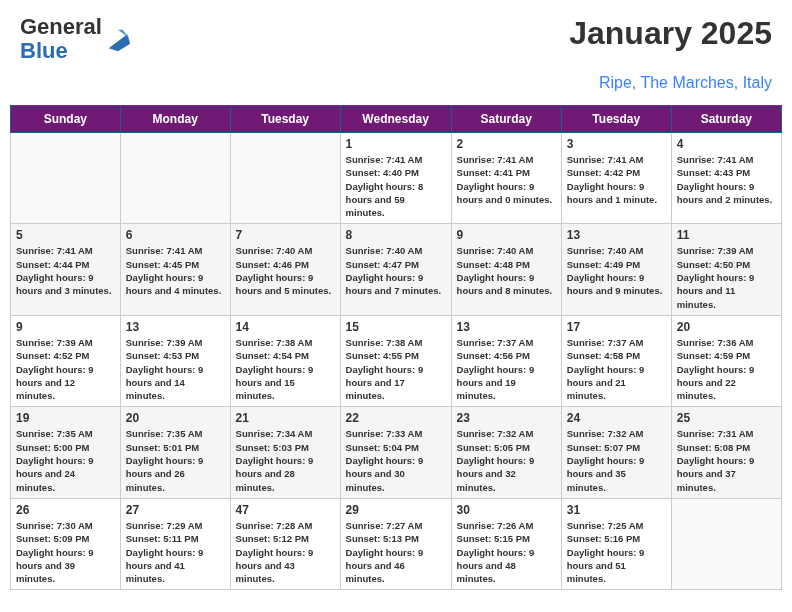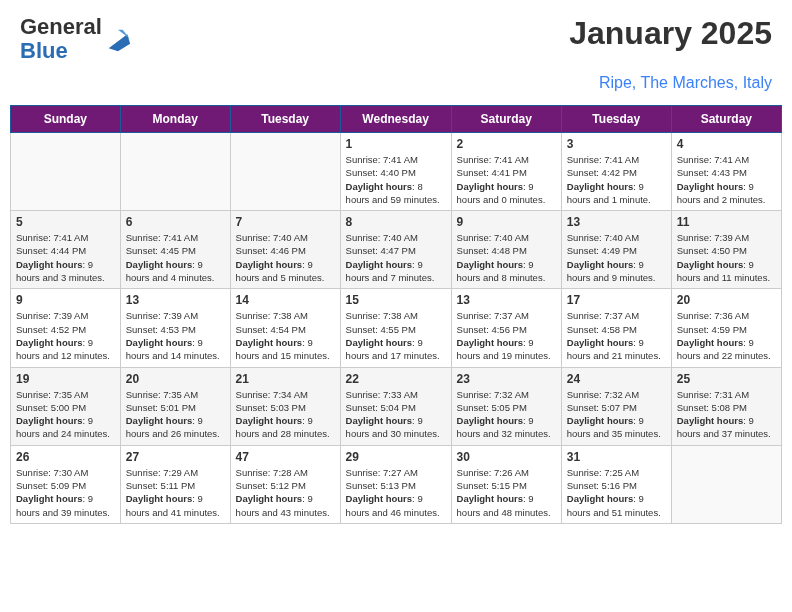--- a/index.html
+++ b/index.html
@@ -79,20 +79,21 @@
     .day-number {
       font-weight: bold;
       font-size: 12px;
       display: block;
       margin-bottom: 2px;
     }
     .day-info {
       font-size: 9.5px;
       color: #333;
       line-height: 1.4;
+      font-weight: bold;
     }
     .empty-cell {
       background: #f9f9f9 !important;
     }
   </style>
 </head>
 <body>
 
 <div class="header">
   <div class="logo">

